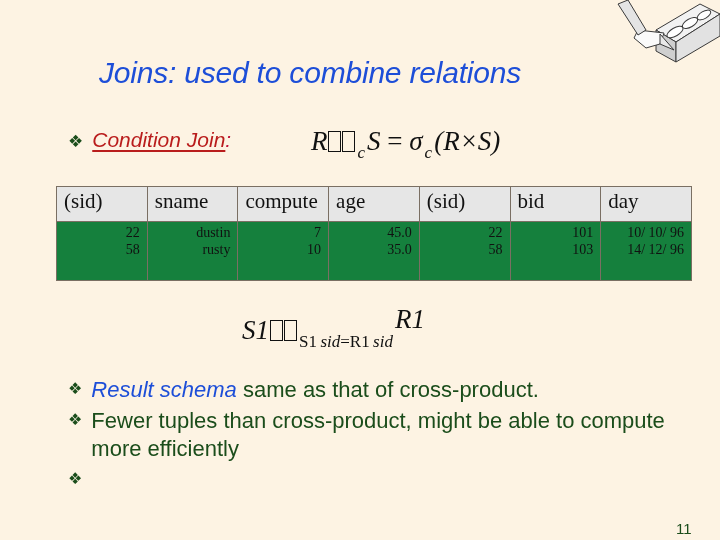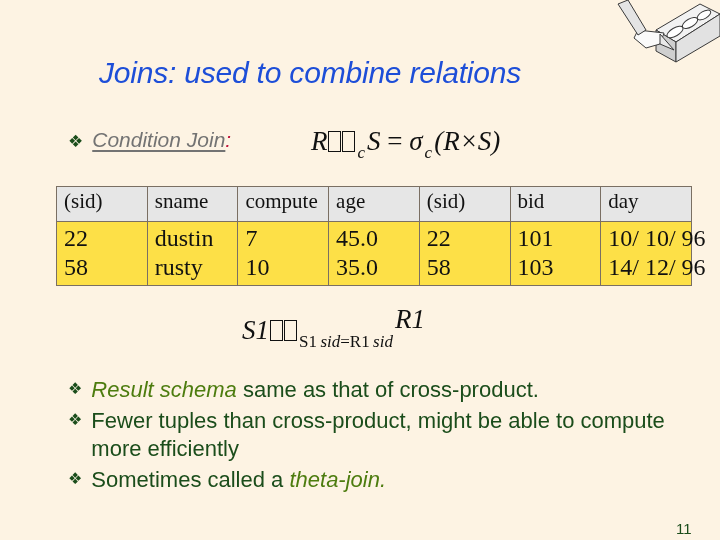--- a/index.html
+++ b/index.html
@@ -48,21 +48,21 @@
     white-space: nowrap;
   }
   .bullet {
     color: #1b4d1b;
     font-size: 17px;
     line-height: 1;
     margin-right: 9px;
     flex: 0 0 auto;
   }
   .cond-label {
-    color: #737373;
+    color: #b91c1c;
     font-size: 21px;
     font-style: italic;
     text-decoration: underline;
     text-underline-offset: 3px;
   }
   .cond-colon {
     color: #c0143c;
     font-size: 21px;
     font-style: italic;
   }
@@ -133,24 +133,25 @@
     color: #111111;
     vertical-align: top;
   }
   .result-table th {
     background: #e6e6e6;
     font-size: 21px;
     height: 30px;
     line-height: 1.15;
   }
   .result-table td {
-    background: #fde047;
-    font-size: 24px;
+    background: #15803d;
+    font-size: 14px;
     line-height: 1.22;
     height: 54px;
+    text-align: right;
   }
   .cell-line { display: block; white-space: nowrap; }
 
   
   .bullet-list {
     position: absolute;
     top: 376px;
     left: 68px;
     width: 620px;
   }
@@ -163,21 +164,21 @@
     font-size: 16px;
     margin-top: 5px;
     margin-right: 9px;
   }
   .bullet-text {
     color: #1b4d1b;
     font-size: 22px;
     line-height: 1.28;
   }
   .em-red {
-    color: #4d7c0f;
+    color: #1d4ed8;
     font-style: italic;
   }
 
   
   .page-number {
     position: absolute;
     top: 508px;
     left: 676px;
     font-size: 15px;
     color: #1b4d1b;
@@ -278,18 +279,17 @@
     <span class="bullet-text"><span class="em-red">Result schema</span><span> same as that of cross-product.</span></span>
   </div>
 
   <div class="bullet-item">
     <span class="bullet">❖</span>
     <span class="bullet-text">Fewer tuples than cross-product, might be able to compute more efficiently</span>
   </div>
 
   <div class="bullet-item">
     <span class="bullet">❖</span>
-    <span class="bullet-text"><span>Sometimes called a </span><span class="em-red">theta-join.</span></span>
   </div>
 
 </div>
 
 <div class="page-number">11</div>
 
 </body></html>

